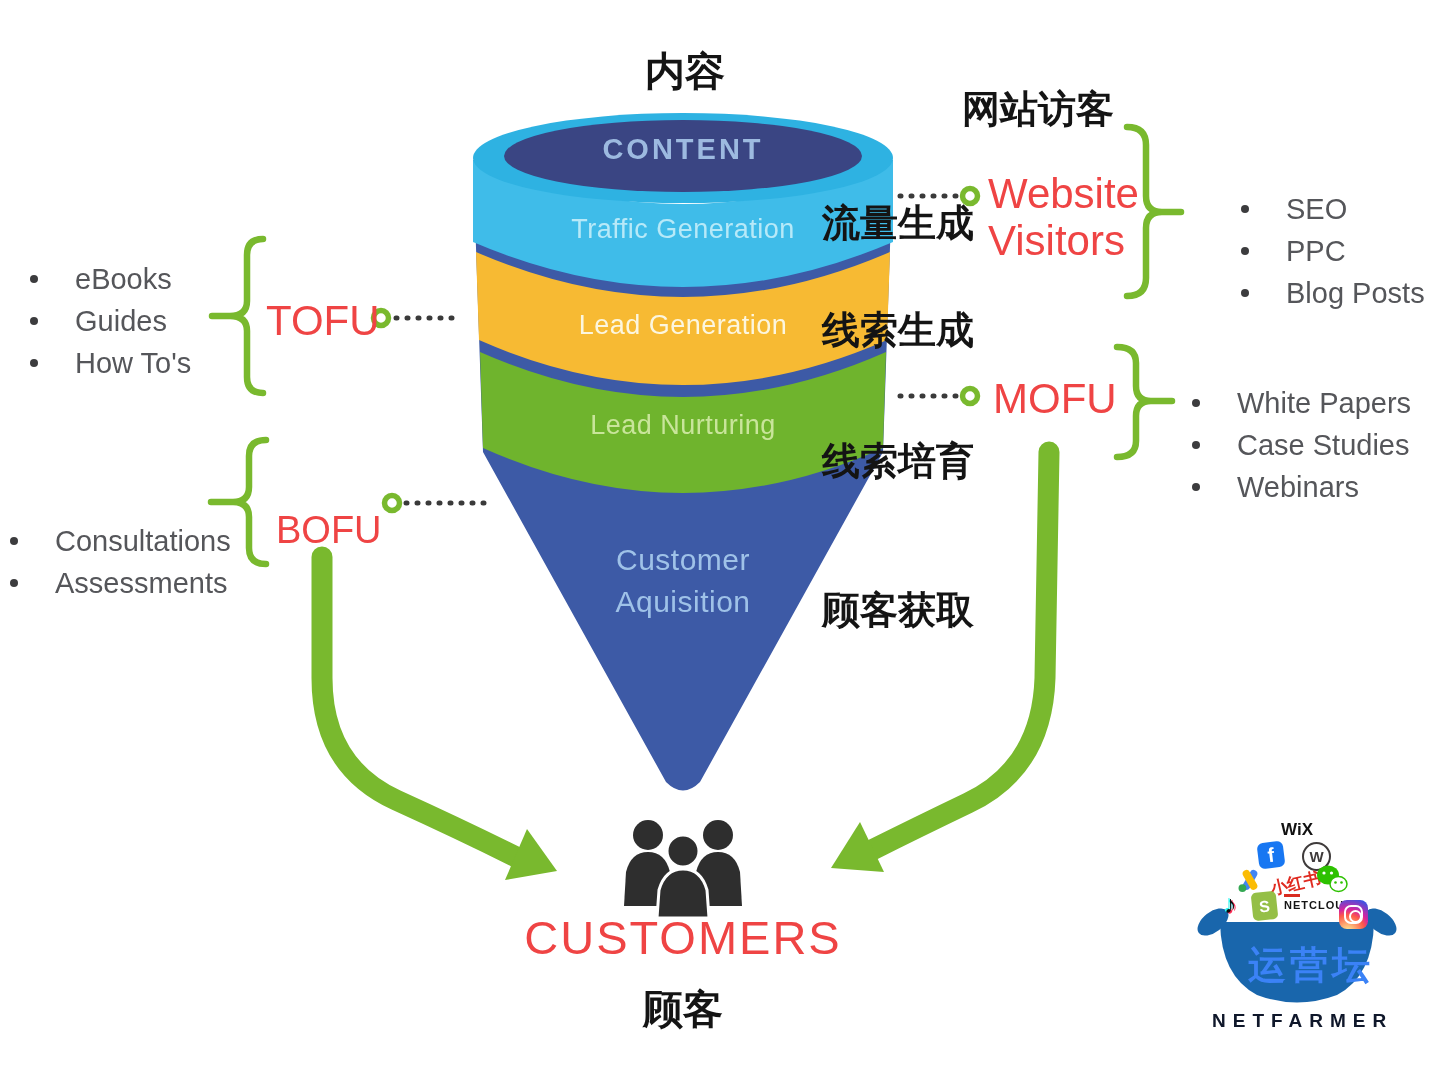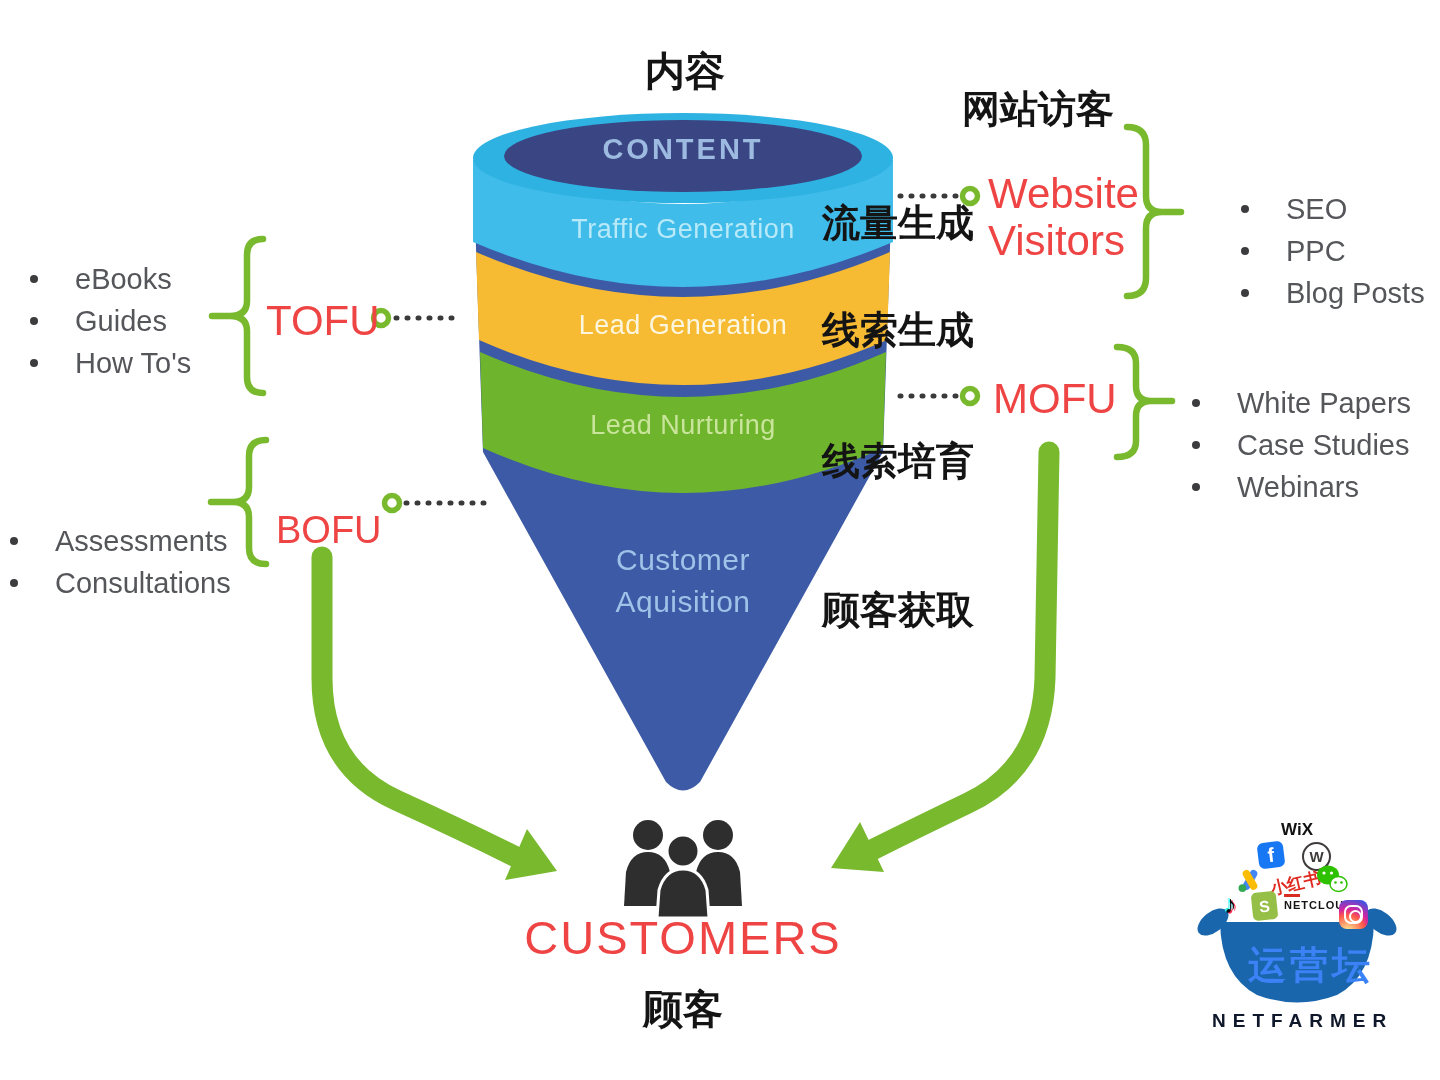--- a/index.html
+++ b/index.html
@@ -126,25 +126,25 @@
       <span class="bullet-dot"></span>
       <span class="bullet-text">How To's</span>
     </div>
   </div>
   <div class="abs gray" style="left:266px;top:297px;font-size:42px;">TOFU</div>
 
   <div class="abs gray" style="left:276px;top:482px;font-size:38px;margin-top:27px;">BOFU</div>
   <div class="abs" style="left:10px;top:520px;">
     <div class="bullet-row">
       <span class="bullet-dot"></span>
+      <span class="bullet-text">Consultations</span>
+    </div>
+    <div class="bullet-row">
+      <span class="bullet-dot"></span>
       <span class="bullet-text">Assessments</span>
-    </div>
-    <div class="bullet-row">
-      <span class="bullet-dot"></span>
-      <span class="bullet-text">Consultations</span>
     </div>
   </div>
 
   <div class="abs zh" style="left:962px;top:84px;font-size:38px;">网站访客</div>
   <div class="abs gray" style="left:988px;top:170px;font-size:42px;line-height:47px;">
     <div>Website</div>
     <div>Visitors</div>
   </div>
   <div class="abs" style="left:1241px;top:188px;">
     <div class="bullet-row">

